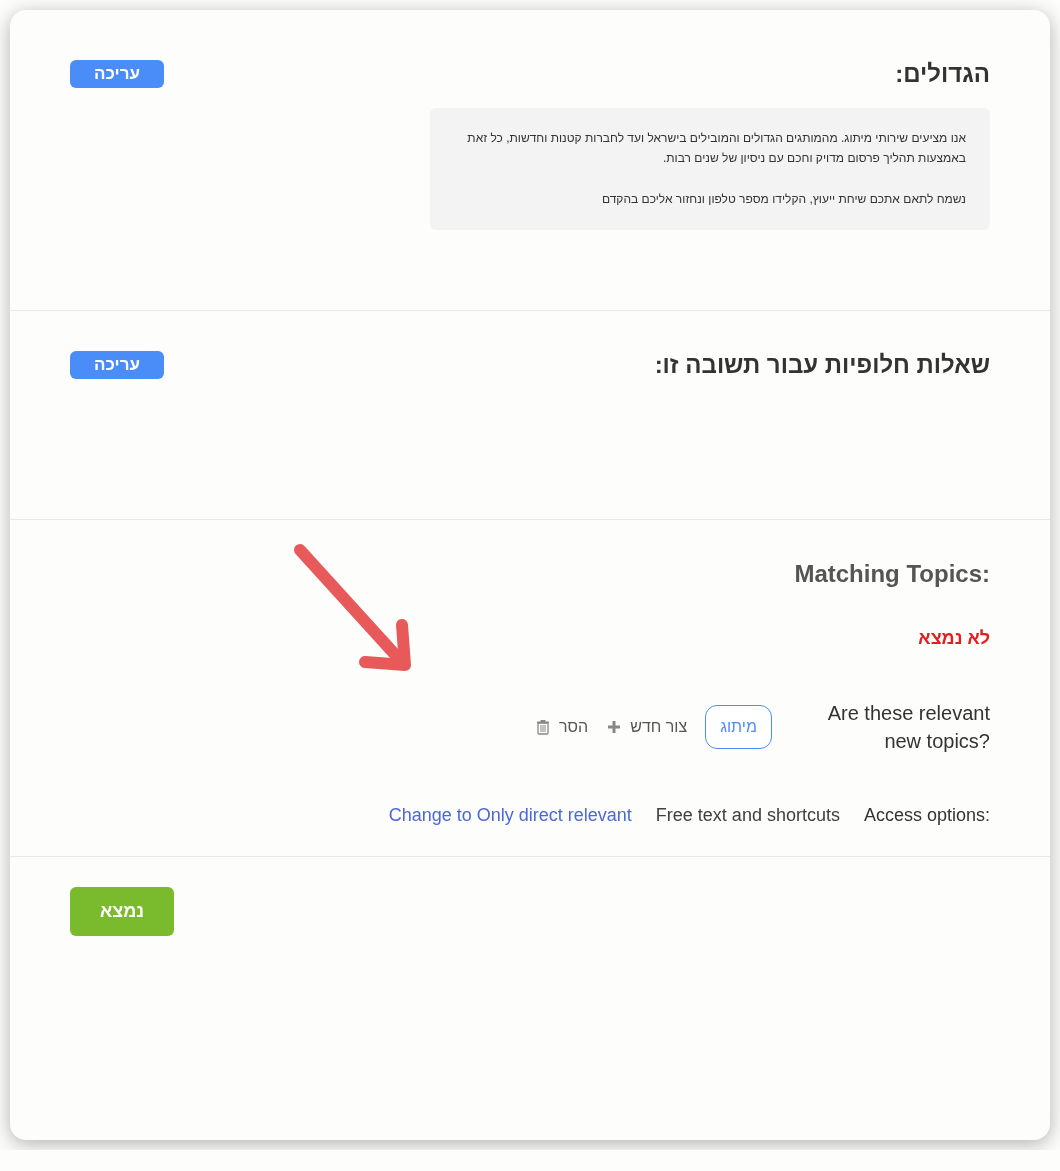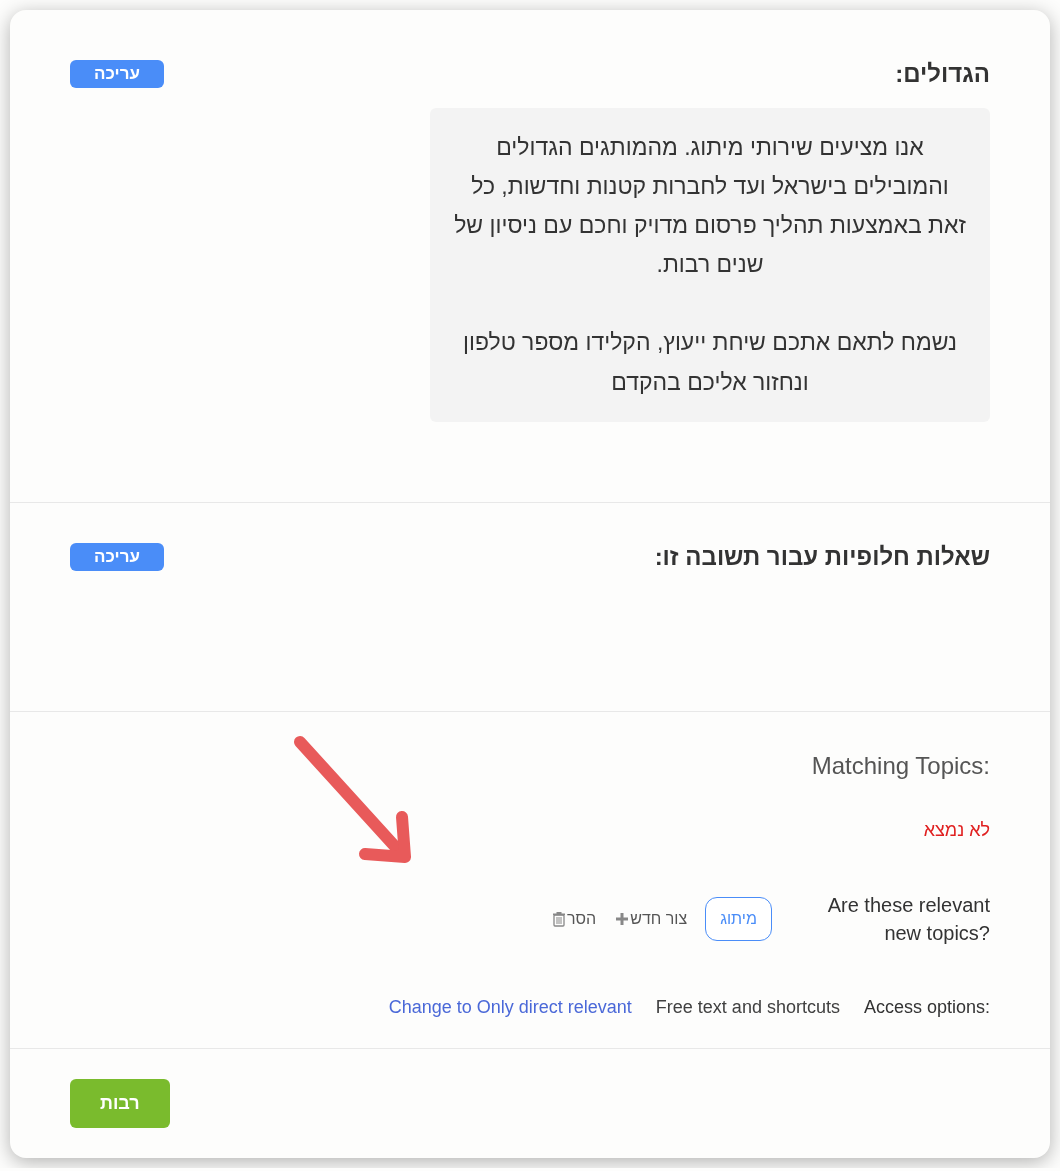--- a/index.html
+++ b/index.html
@@ -37,54 +37,54 @@
       padding: 4px 24px;
       font-size: 17px;
       font-weight: 600;
       border-radius: 6px;
       cursor: pointer;
     }
     .answer-box {
       background: #f3f3f3;
       border-radius: 6px;
       padding: 20px 24px;
-      font-size: 23px;
+      font-size: 12px;
       line-height: 1.7;
       color: #333;
-      text-align: center;
+      text-align: right;
       max-width: 560px;
       margin-right: 0;
       margin-left: auto;
       white-space: pre-line;
     }
     .answer-section {
       padding: 50px 60px 80px 60px;
       border-bottom: 1px solid #e8e8e8;
     }
     .alt-questions-section {
       padding: 40px 60px 120px 60px;
       border-bottom: 1px solid #e8e8e8;
     }
     .matching-section {
       padding: 40px 60px 30px 60px;
       border-bottom: 1px solid #e8e8e8;
       position: relative;
     }
     .matching-title {
       font-size: 24px;
-      font-weight: 400;
+      font-weight: 700;
       color: #555;
       text-align: right;
       margin-bottom: 40px;
       direction: rtl;
     }
     .not-found {
       color: #e02020;
       font-size: 18px;
-      font-weight: 400;
+      font-weight: 700;
       text-align: right;
       margin-bottom: 50px;
     }
     .new-topics-row {
       display: flex;
       align-items: center;
       justify-content: flex-start;
       direction: rtl;
       gap: 18px;
       margin-bottom: 38px;
@@ -104,21 +104,21 @@
       padding: 12px 14px;
       border-radius: 12px;
       font-size: 16px;
       cursor: pointer;
     }
     .action-text {
       color: #555;
       font-size: 16px;
       display: inline-flex;
       align-items: center;
-      gap: 0;
+      gap: 8px;
       cursor: pointer;
     }
     .plus-icon, .trash-icon {
       width: 16px;
       height: 16px;
       display: inline-block;
     }
     .access-row {
       display: flex;
       align-items: center;
@@ -219,16 +219,16 @@
     </div>
 
     <div class="access-row">
       <span class="access-label"><span>Access options:</span></span>
       <span class="access-current">Free text and shortcuts</span>
       <span class="access-link">Change to Only direct relevant</span>
     </div>
   </div>
 
   <div class="footer-section">
-    <button class="btn-green">רבות</button>
+    <button class="btn-green">נמצא</button>
   </div>
 
 </div>
 
 </body></html>

